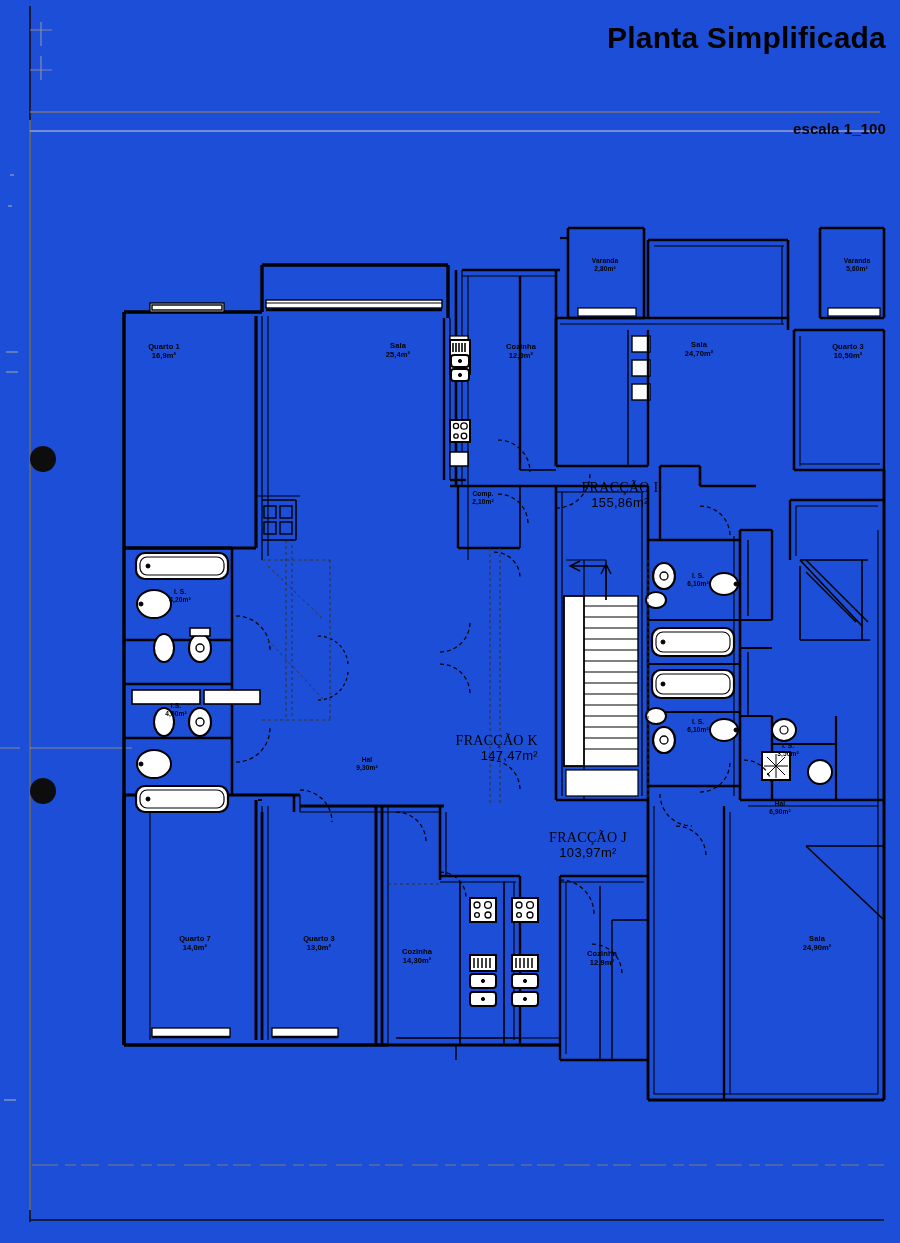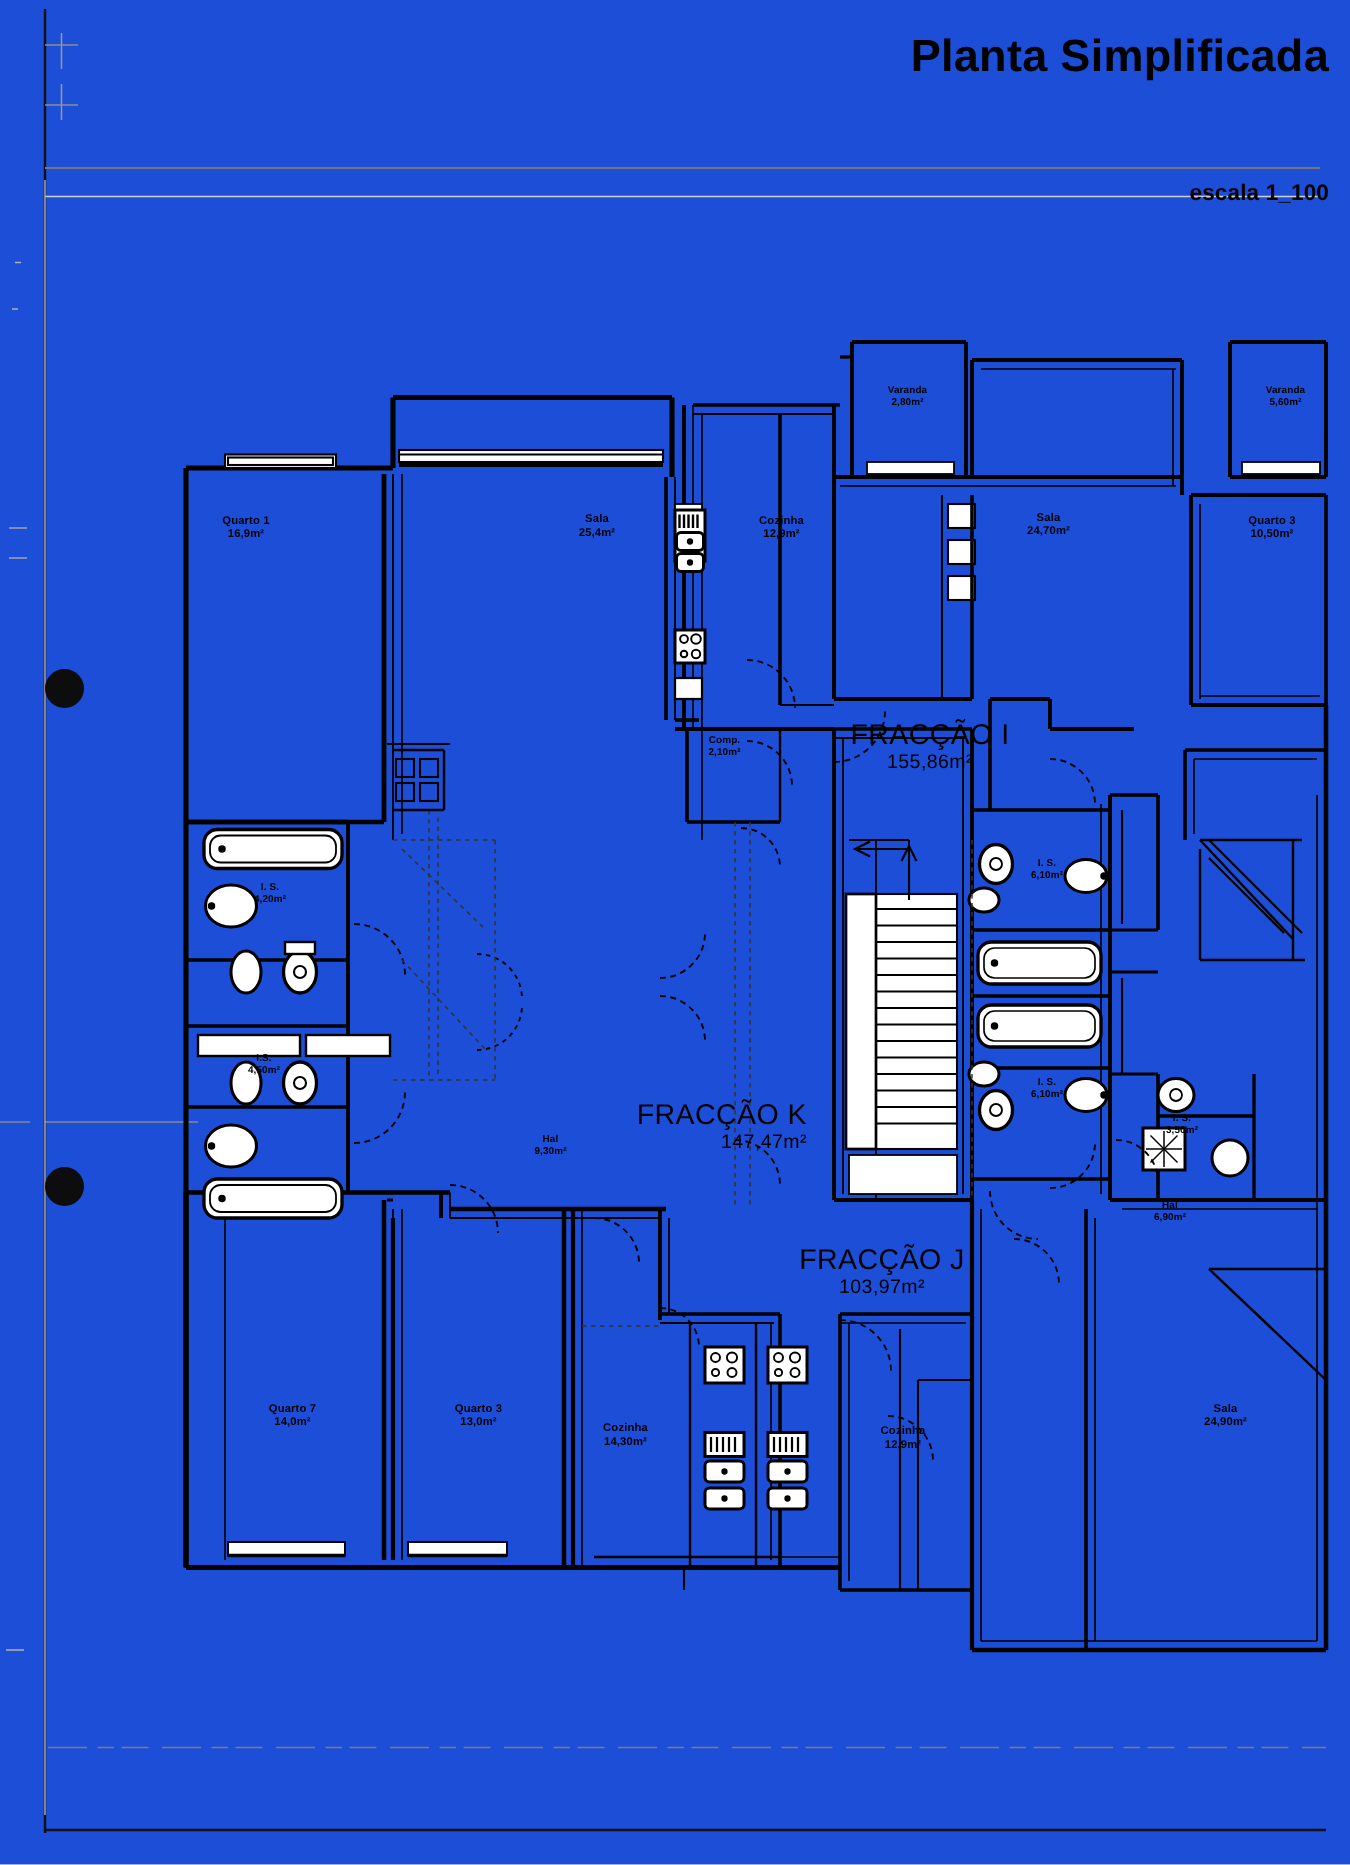--- a/index.html
+++ b/index.html
@@ -25,21 +25,21 @@
     letter-spacing:.1px;
     margin-top:30px;
   }
   .rl{position:absolute;text-align:center;color:#000;line-height:1.18;
       font-weight:bold;white-space:nowrap;}
   .rl .n{display:block;font-size:7.5px;letter-spacing:.1px;}
   .rl .a{display:block;font-size:7.5px;letter-spacing:.1px;}
   .rl.sm .n,.rl.sm .a{font-size:6.6px;}
   .frac{position:absolute;text-align:center;color:#000;white-space:nowrap;
         line-height:1.12;}
-  .frac .fn{display:block;font-size:19px;letter-spacing:.3px;}
+  .frac .fn{display:block;font-size:14px;letter-spacing:.3px;font-family:Liberation Serif, serif;}
   .frac .fa{display:block;font-size:13px;letter-spacing:.3px;}
   .dot{position:absolute;background:#0d0d0d;border-radius:50%;}
   .blur{filter:blur(.22px);}
 </style>
 </head>
 <body>
 
 <div id="sheet">
 
   <svg width="900" height="1243" viewBox="0 0 900 1243" shape-rendering="geometricPrecision">

